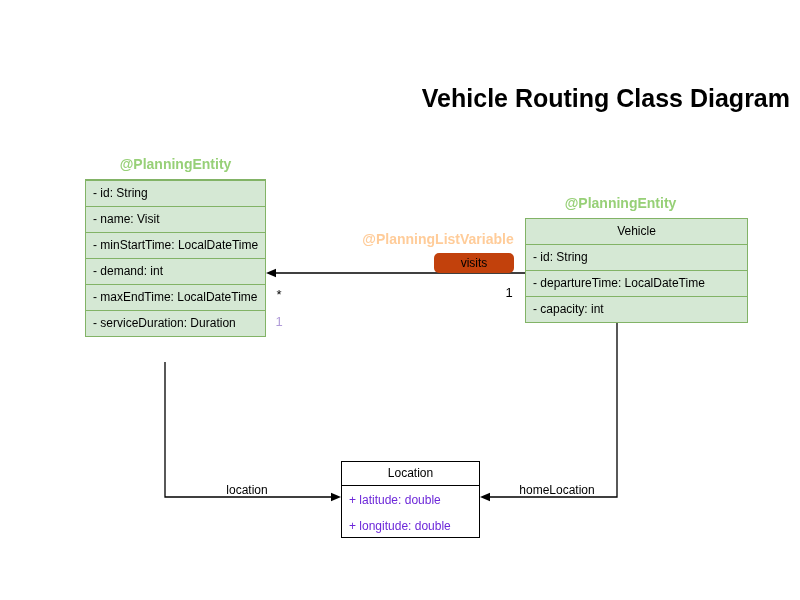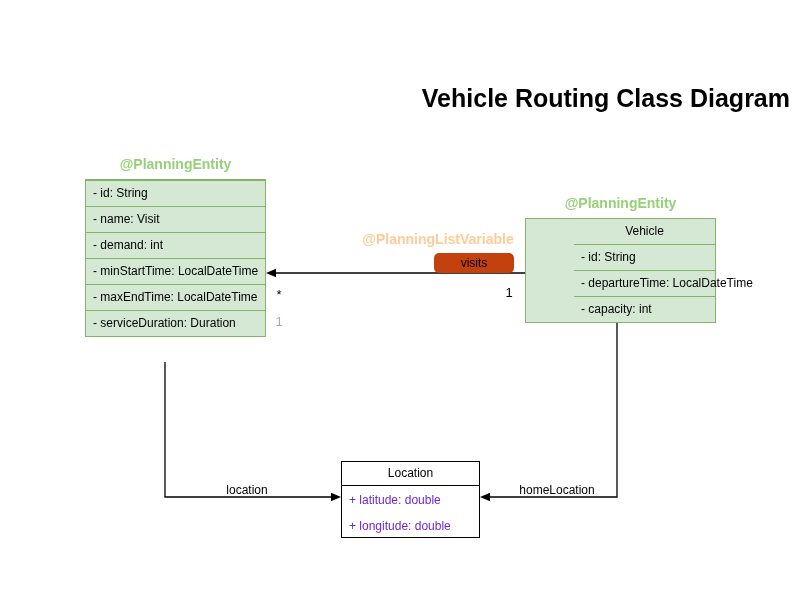--- a/index.html
+++ b/index.html
@@ -122,28 +122,28 @@
       <polygon points="480,497 490,492.8 490,501.2" fill="#000000"></polygon>
     </g>
   </svg>
 
   <div class="diagram-title">Vehicle Routing Class Diagram</div>
 
   <div class="annotation green" style="left:85px; top:156px; width:181px;">@PlanningEntity</div>
   <div class="uml-class" style="left:85px; top:179px; width:181px;">
     <div class="uml-row">- id: String</div>
     <div class="uml-row">- name: Visit</div>
+    <div class="uml-row">- minStartTime: LocalDateTime</div>
     <div class="uml-row">- demand: int</div>
-    <div class="uml-row">- minStartTime: LocalDateTime</div>
     <div class="uml-row">- maxEndTime: LocalDateTime</div>
     <div class="uml-row">- serviceDuration: Duration</div>
   </div>
 
   <div class="annotation green" style="left:525px; top:195px; width:191px;">@PlanningEntity</div>
-  <div class="uml-class" style="left:525px; top:218px; width:191px;padding-left:48px;">
+  <div class="uml-class" style="left:525px; top:218px; width:223px;">
     <div class="uml-header">Vehicle</div>
     <div class="uml-row">- id: String</div>
     <div class="uml-row">- departureTime: LocalDateTime</div>
     <div class="uml-row">- capacity: int</div>
   </div>
 
   <div class="uml-plain" style="left:341px; top:461px; width:139px; height:77px;">
     <div class="uml-header">Location</div>
     <div style="padding-top:1px;">
       <div class="uml-attr">+ latitude: double</div>

